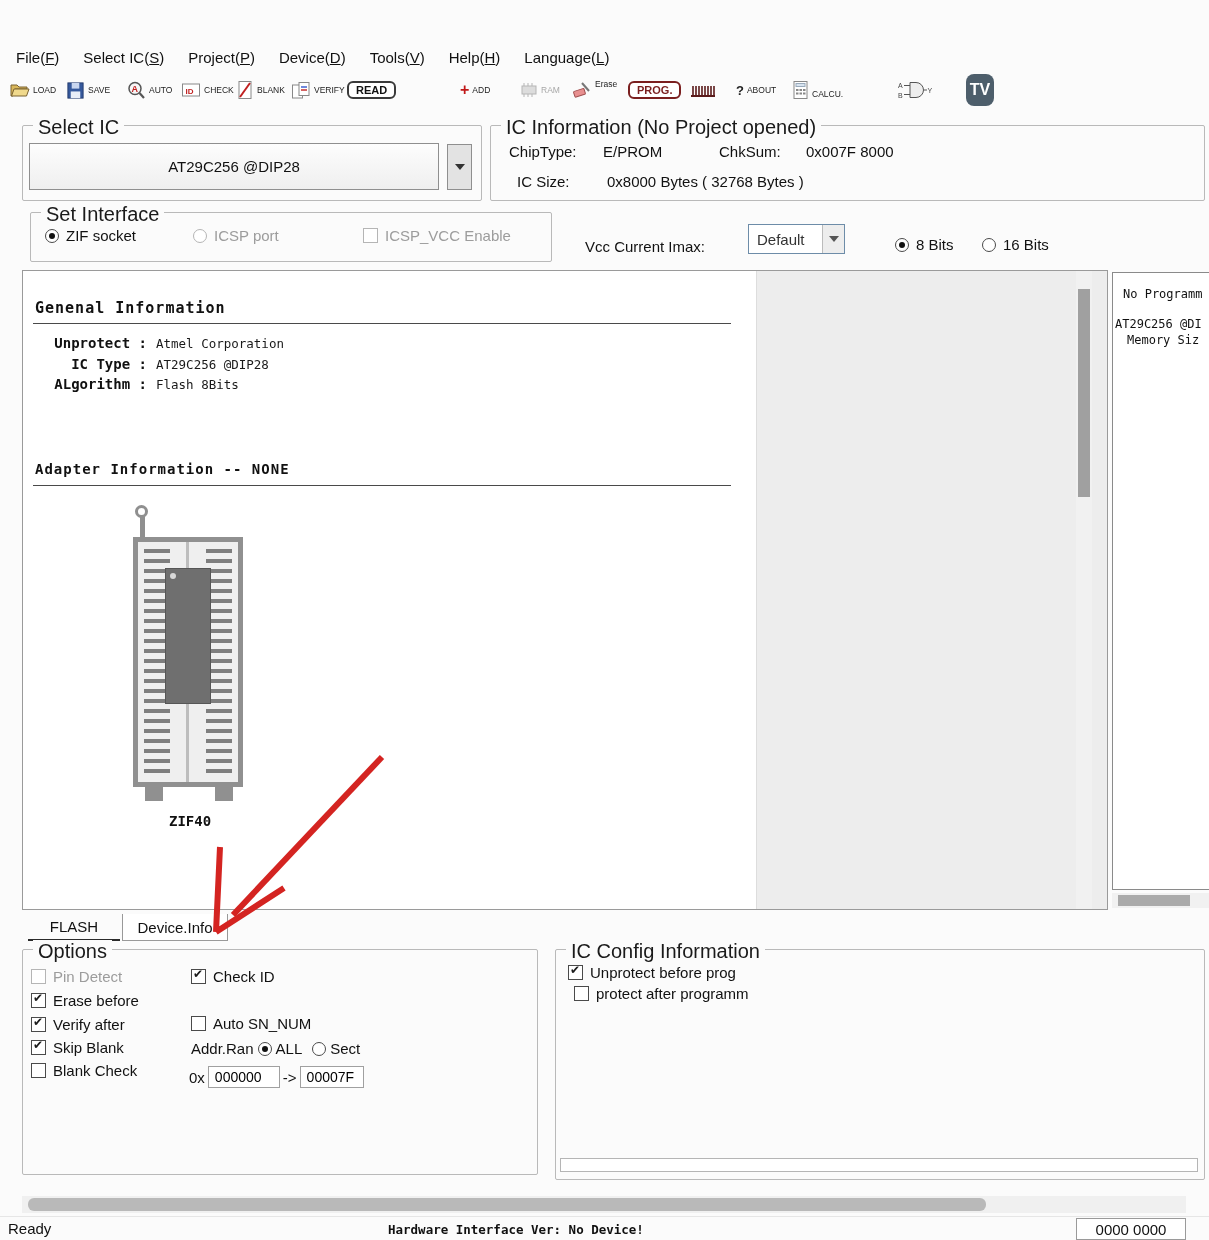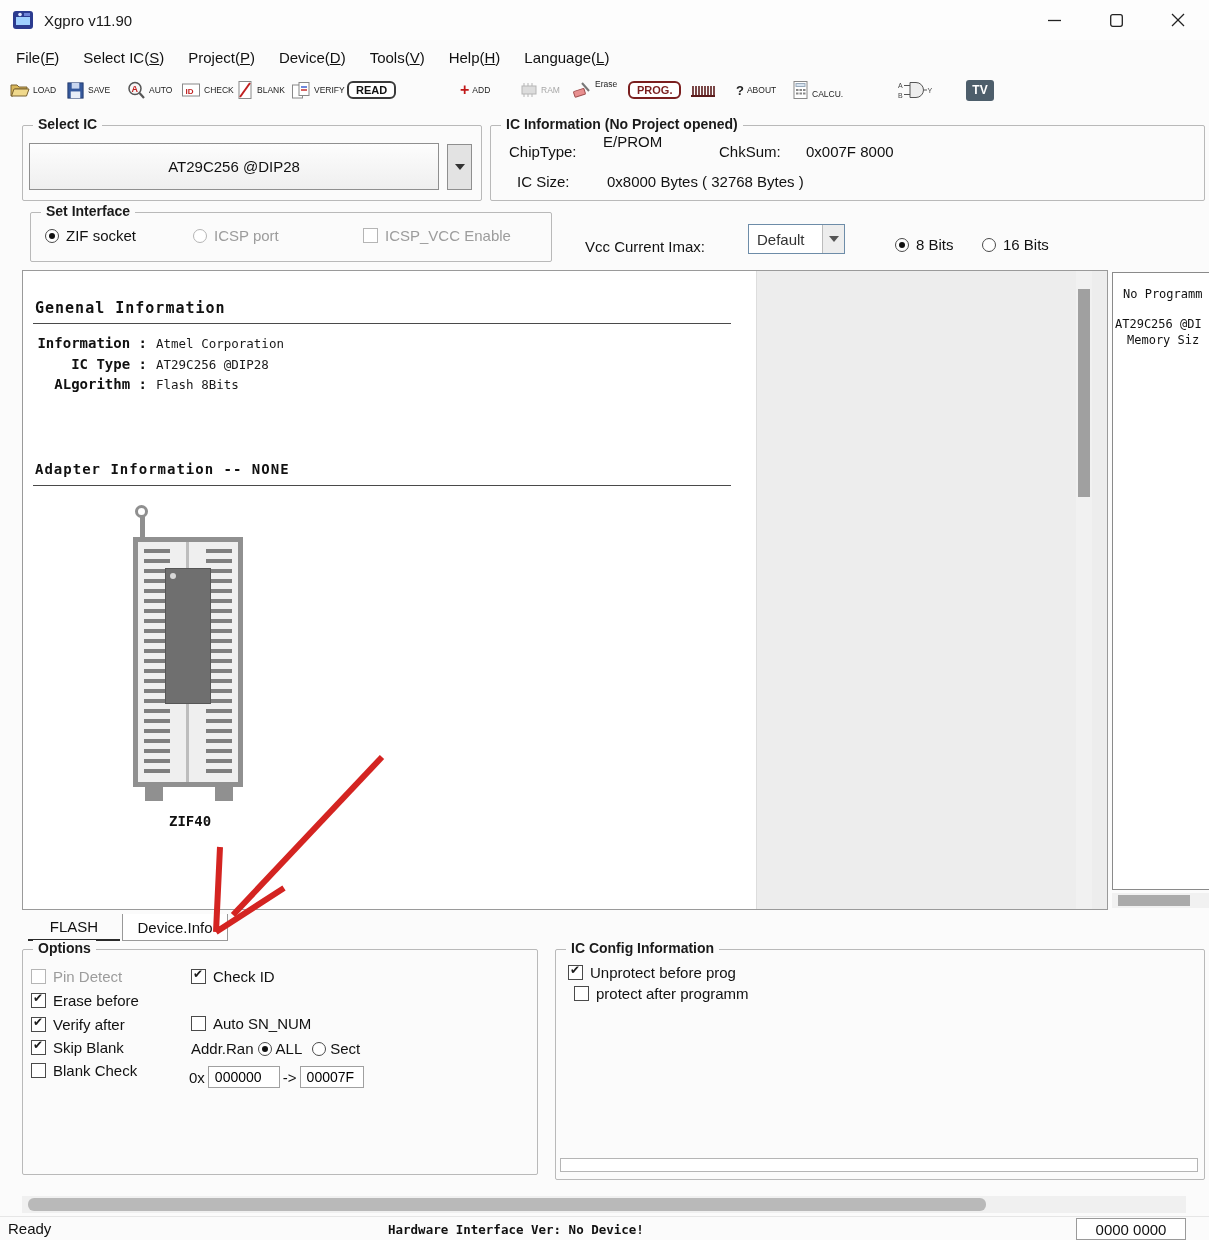--- a/index.html
+++ b/index.html
@@ -20,25 +20,25 @@
 
   
   .toolbar { position:absolute; left:0; top:74px; width:100%; height:32px; background:#fbfbfb; }
   .tb { position:absolute; top:3px; height:26px; display:flex; align-items:center; gap:3px; }
   .tbl { font-size:8.5px; color:#222; }
   .tbl.gray { color:#a8a8a8; }
   .tb-framed { border:2px solid #3a3a3a; border-radius:6px; font-weight:bold; font-size:11px; padding:1px 7px; color:#111; background:#fff; }
   .tb-framed.maroon { border-color:#7a1f1f; color:#7a1f1f; }
   .plus { color:#c01818; font-weight:bold; font-size:16px; line-height:14px; }
   .qmark { color:#222; font-weight:bold; font-size:13px; }
-  .tv-badge { width:28px; height:21px; background:#4d5e6b; border-radius:3px; color:#fff; font-weight:bold; font-size:12px; display:flex; align-items:center; justify-content:center; }
+  .tv-badge { width:28px; height:32px; background:#4d5e6b; border-radius:8px; color:#fff; font-weight:bold; font-size:16px; display:flex; align-items:center; justify-content:center; }
 
   
   .groupbox { position:absolute; border:1px solid #b9b9b9; border-radius:2px; }
-  .legend { position:absolute; top:-10px; left:10px; background:#fbfbfb; padding:0 5px; font-size:14px; color:#1a1a1a; white-space:nowrap;font-weight:bold; }
+  .legend { position:absolute; top:-10px; left:10px; background:#fbfbfb; padding:0 5px; font-size:20px; color:#1a1a1a; white-space:nowrap; }
 
   
   .selcombo { position:absolute; left:6px; top:17px; width:410px; height:47px; border:1px solid #8f8f8f; background:linear-gradient(#fdfdfd,#efefef); display:flex; align-items:center; justify-content:center; font-size:15px; }
   .selbtn { position:absolute; left:424px; top:18px; width:25px; height:46px; border:1px solid #8f8f8f; background:#e3e3e3; display:flex; align-items:center; justify-content:center; }
   .arr-down { width:0; height:0; border-left:5px solid transparent; border-right:5px solid transparent; border-top:6px solid #333; }
   .vcc-combo { position:absolute; left:748px; top:224px; width:97px; height:30px; border:1px solid #6d8ca8; background:#fff; display:flex; align-items:center; }
   .vcc-combo .vtext { flex:1; padding-left:8px; color:#333; }
   .vcc-combo .vbtn { width:22px; height:100%; background:#ededed; border-left:1px solid #bbb; display:flex; align-items:center; justify-content:center; }
 
   
@@ -105,47 +105,20 @@
   .st-counter { position:absolute; left:1076px; top:1px; width:110px; height:22px; border:1px solid #9a9a9a; background:#fff; display:flex; align-items:center; justify-content:center; font-size:15px; }
 
   .red-arrow { position:absolute; left:195px; top:735px; z-index:60; pointer-events:none; }
   .abs-label { position:absolute; white-space:nowrap; }
 </style>
 </head>
 <body>
 
 <div id="window">
 
-  <div class="titlebar">
-    <svg class="app-icon" viewBox="0 0 22 22">
-      <rect x="1" y="2" width="20" height="18" rx="3" fill="#2b3b8f"></rect>
-      <rect x="4" y="8" width="14" height="8" fill="#9fd0ff"></rect>
-      <circle cx="8" cy="5.5" r="1.8" fill="#e0e8ff"></circle>
-      <rect x="12" y="4" width="6" height="3" fill="#6f84d8"></rect>
-    </svg>
-    <span class="title-text">Xgpro v11.90</span>
-    <div class="win-controls">
-      <div class="win-btn">
-        <svg width="13" height="13" viewBox="0 0 13 13">
-            <line x1="0" y1="6.5" x2="13" y2="6.5" stroke="#222" stroke-width="1.3"></line>
-          </svg>
-      </div>
-      <div class="win-btn">
-        <svg width="13" height="13" viewBox="0 0 13 13">
-            <rect x="0.7" y="0.7" width="11.6" height="11.6" fill="none" stroke="#222" stroke-width="1.3" rx="2"></rect>
-          </svg>
-      </div>
-      <div class="win-btn">
-        <svg width="14" height="14" viewBox="0 0 14 14">
-            <line x1="1" y1="1" x2="13" y2="13" stroke="#222" stroke-width="1.3"></line>
-            <line x1="13" y1="1" x2="1" y2="13" stroke="#222" stroke-width="1.3"></line>
-          </svg>
-      </div>
-    </div>
-  </div>
 
   <div class="menubar">
     <div class="menu-item"><span>File(</span><span class="u">F</span><span>)</span></div>
     <div class="menu-item"><span>Select IC(</span><span class="u">S</span><span>)</span></div>
     <div class="menu-item"><span>Project(</span><span class="u">P</span><span>)</span></div>
     <div class="menu-item"><span>Device(</span><span class="u">D</span><span>)</span></div>
     <div class="menu-item"><span>Tools(</span><span class="u">V</span><span>)</span></div>
     <div class="menu-item"><span>Help(</span><span class="u">H</span><span>)</span></div>
     <div class="menu-item"><span>Language(</span><span class="u">L</span><span>)</span></div>
   </div>
@@ -282,21 +255,21 @@
       <span>AT29C256 @DIP28</span>
     </div>
     <div class="selbtn">
       <span class="arr-down"></span>
     </div>
   </div>
 
   <div class="groupbox" style="left:490px; top:125px; width:715px; height:76px;">
     <span class="legend">IC Information (No Project opened)</span>
     <span class="abs-label" style="left:18px; top:17px;">ChipType:</span>
-    <span class="abs-label" style="left:112px; top:7px;">E/PROM</span>
+    <span class="abs-label" style="left:112px; top:17px;">E/PROM</span>
     <span class="abs-label" style="left:228px; top:17px;">ChkSum:</span>
     <span class="abs-label" style="left:315px; top:17px;">0x007F 8000</span>
     <span class="abs-label" style="left:26px; top:47px;">IC Size:</span>
     <span class="abs-label" style="left:116px; top:47px;">0x8000 Bytes ( 32768 Bytes )</span>
   </div>
 
   <div class="groupbox" style="left:30px; top:212px; width:522px; height:50px;">
     <span class="legend">Set Interface</span>
     <label class="opt" style="left:14px; top:14px;text-align:right;">
       <span class="radio checked"></span>
@@ -325,21 +298,21 @@
   <label class="opt" style="left:982px; top:236px;">
     <span class="radio"></span>
     <span>16 Bits</span>
   </label>
 
   <div class="main-panel">
     <span class="ihead" style="left:12px; top:28px;">Genenal Information</span>
     <div class="irule" style="top:52px;"></div>
     <div class="irows">
       <div class="irow">
-          <span class="ilbl">Information :</span>
+          <span class="ilbl">Unprotect :</span>
           <span class="ival">Atmel Corporation</span>
         </div>
       <div class="irow">
           <span class="ilbl">IC Type :</span>
           <span class="ival">AT29C256 @DIP28</span>
         </div>
       <div class="irow">
           <span class="ilbl">ALgorithm :</span>
           <span class="ival">Flash 8Bits</span>
         </div>

